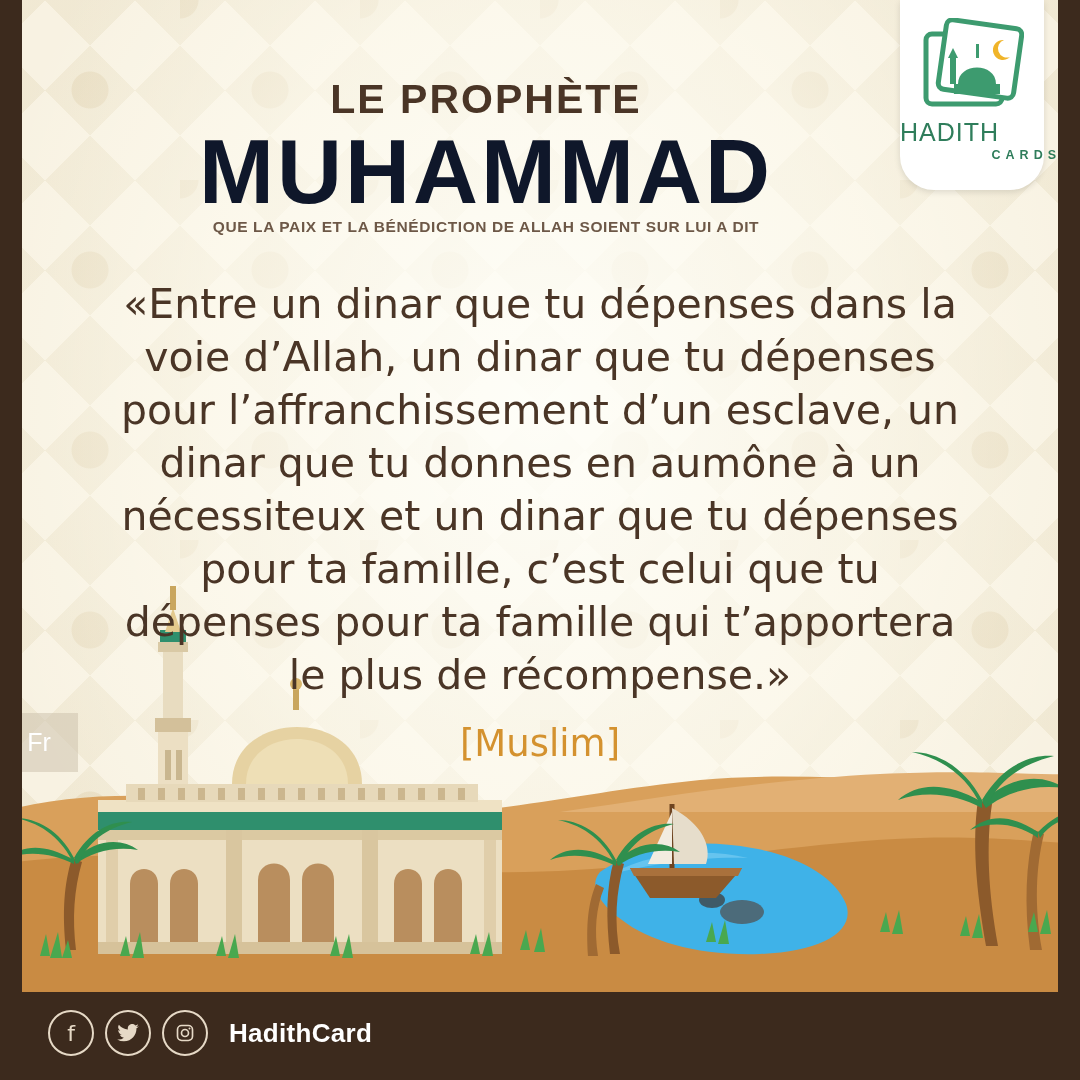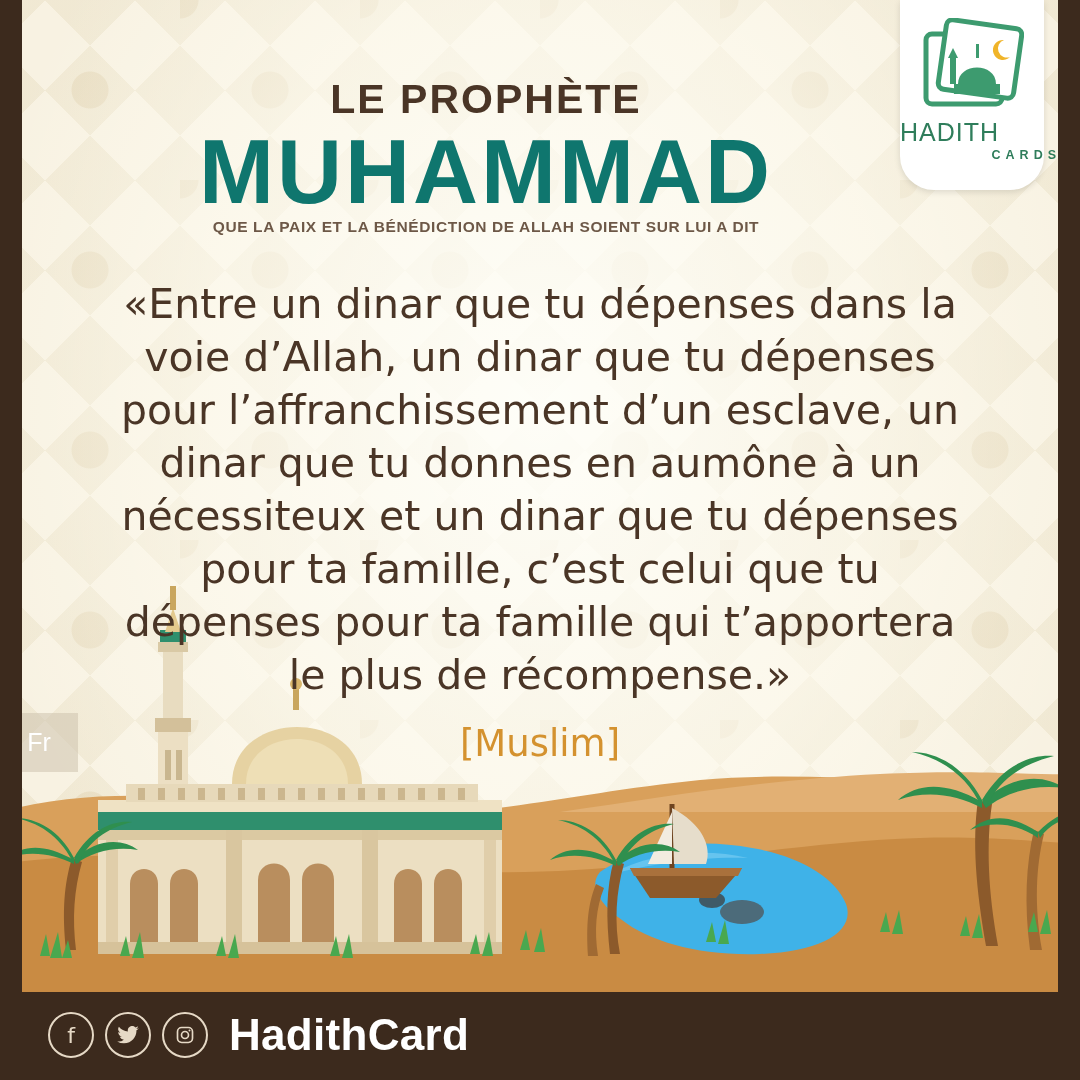--- a/index.html
+++ b/index.html
@@ -58,21 +58,21 @@
     font-size: 41px;
     font-weight: bold;
     letter-spacing: 2px;
     color: #4a3526;
     line-height: 1.05;
   }
   .title-big {
     font-size: 90px;
     font-weight: bold;
     letter-spacing: 3px;
-    color: #0f766e;
+    color: #0f172a;
     line-height: 1.0;
     margin-top: 6px;
   }
   .title-sub {
     font-size: 15.5px;
     font-weight: bold;
     letter-spacing: 0.6px;
     color: #6d5847;
     margin-top: 1px;
   }
@@ -194,21 +194,21 @@
     color: #e6d9c6;
     display: flex;
     align-items: center;
     justify-content: center;
     font-size: 22px;
     font-family: "DejaVu Sans", sans-serif;
   }
   .social-name {
     margin-left: 10px;
     color: #ffffff;
-    font-size: 44px;
+    font-size: 26px;
     font-weight: bold;
     letter-spacing: 0.3px;
   }
   .site {
     position: absolute;
     right: 54px;
     top: 28px;
     color: #b08a52;
     font-size: 25px;
     letter-spacing: 5.5px;

